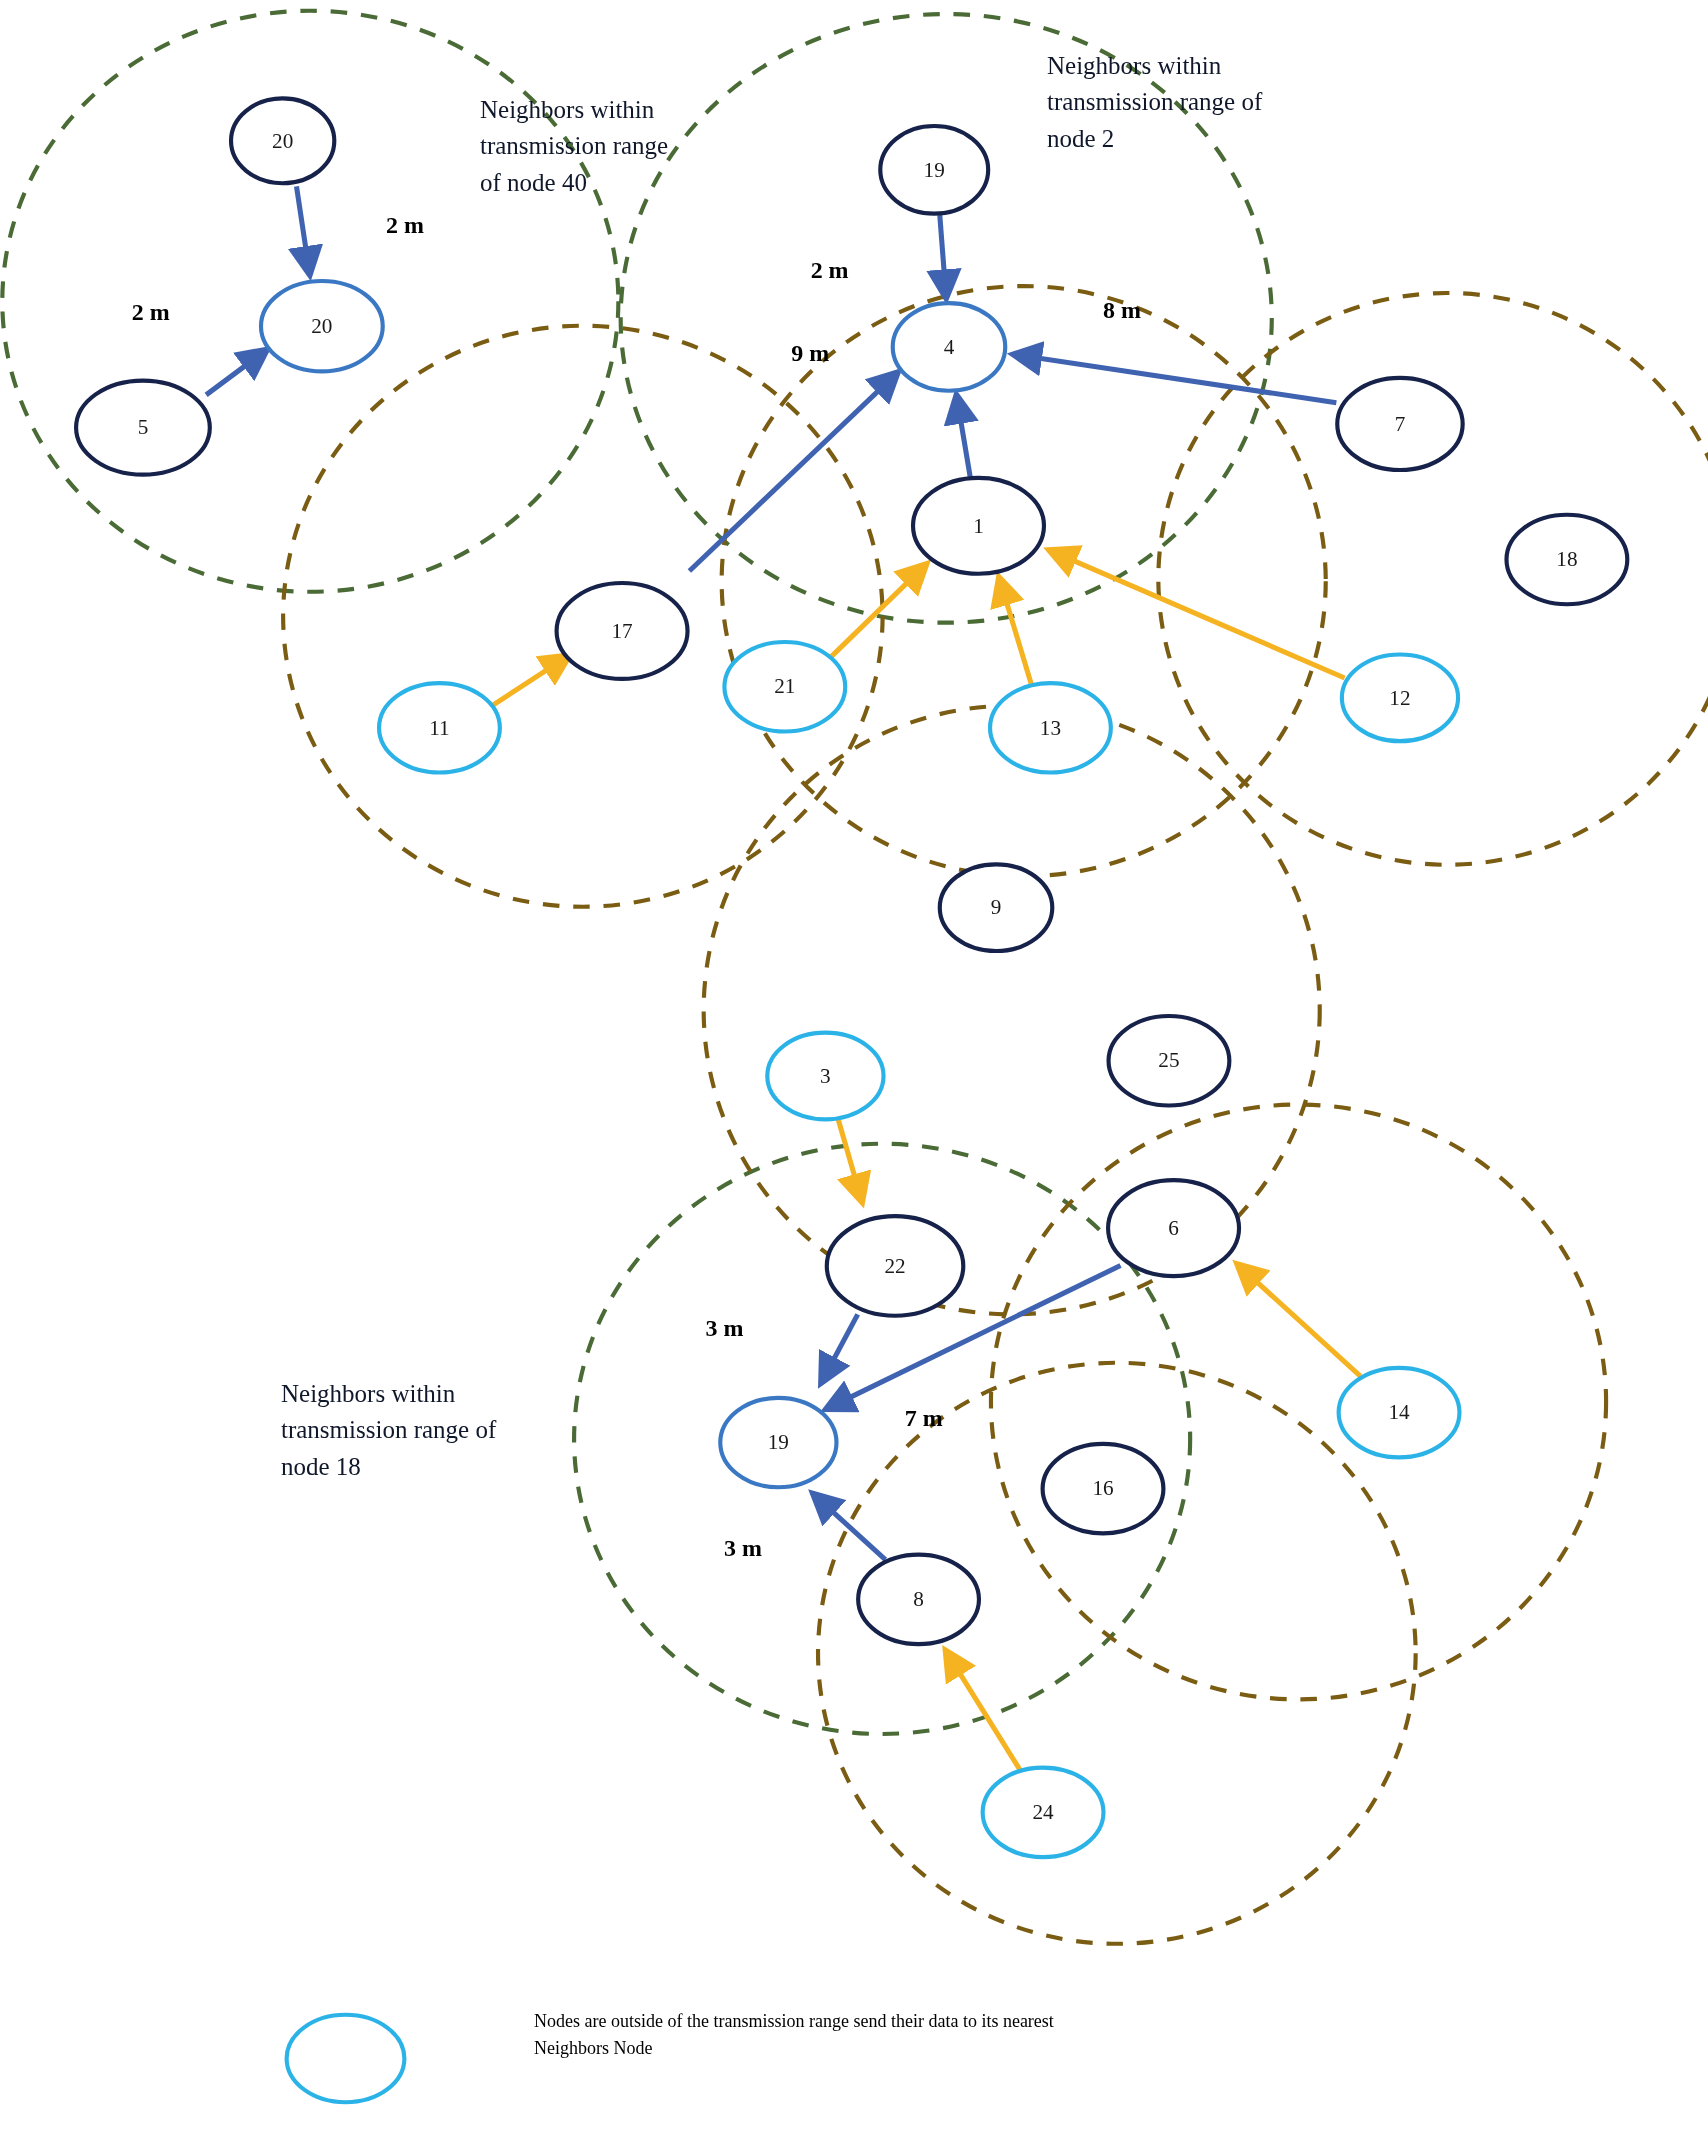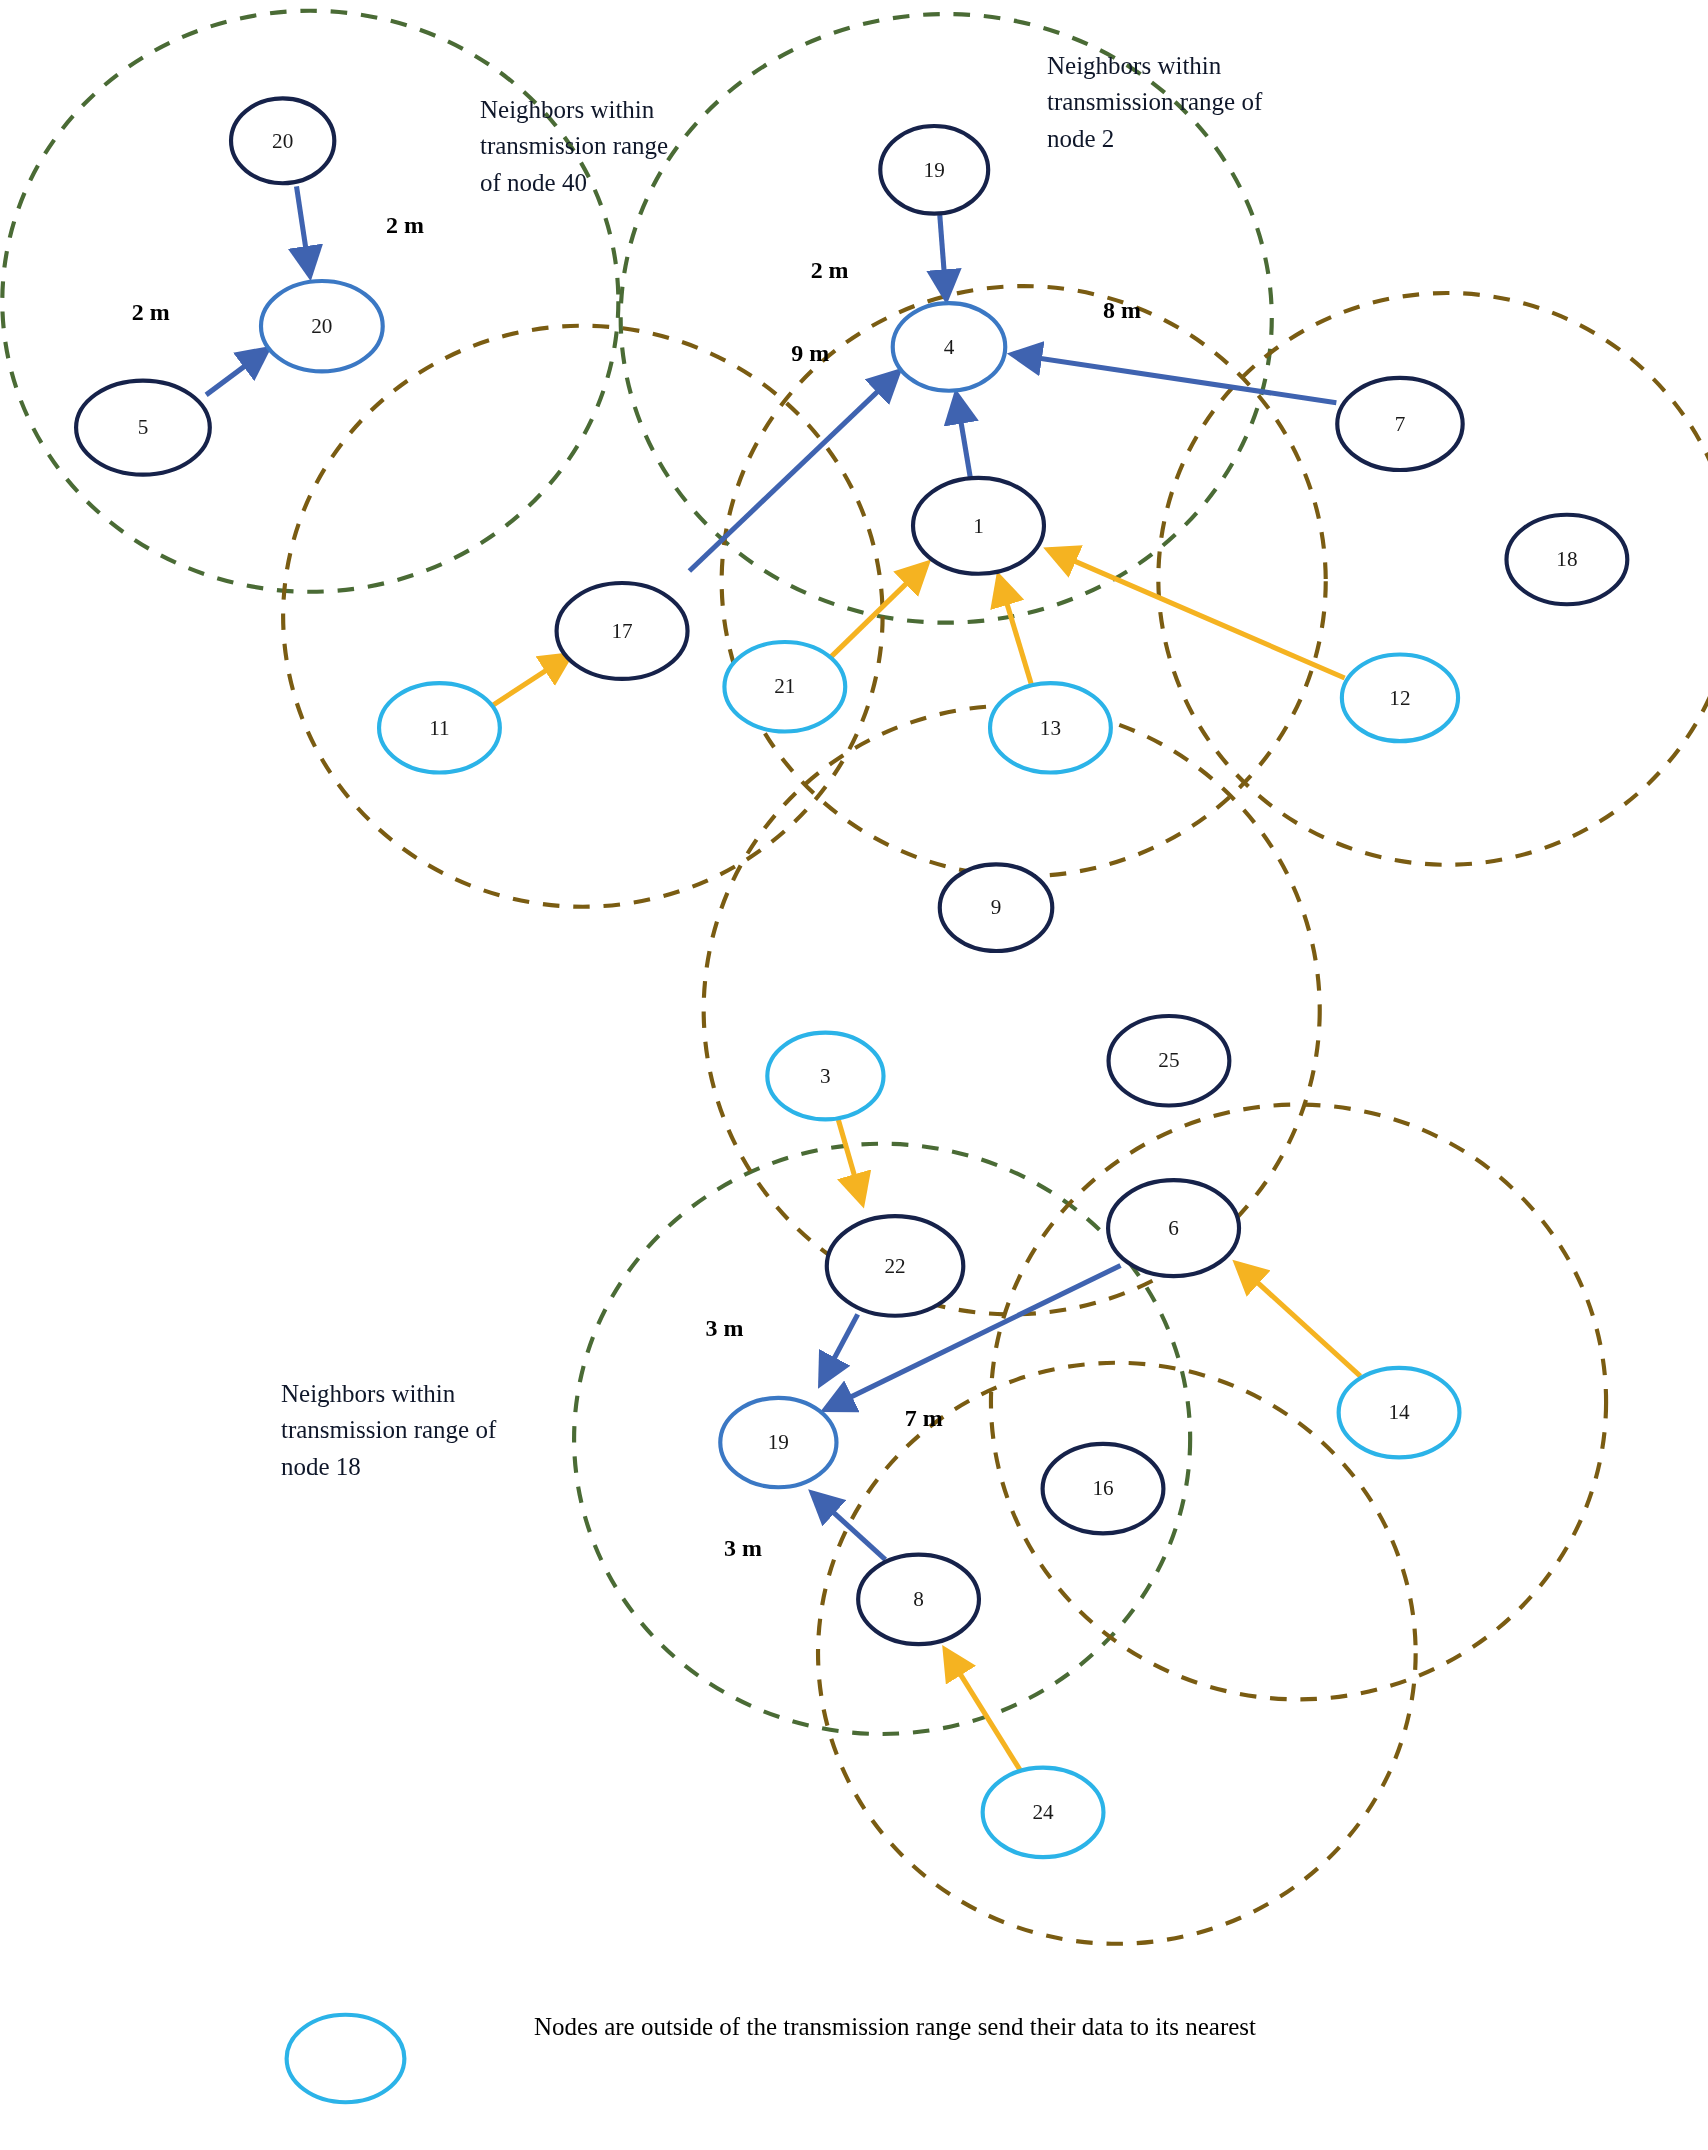--- a/index.html
+++ b/index.html
@@ -43,21 +43,21 @@
     line-height: 1.45;
     text-align: justify;
     text-align-last: justify;
   }
   .annot.last-left {
     text-align-last: left;
   }
   .legend-text {
     position: absolute;
     font-family: "Liberation Serif", serif;
-    font-size: 25px;
+    font-size: 18px;
     color: #000000;
     line-height: 1.5;
     width: 1153px;
   }
 </style>
 </head>
 <body>
 
 <div id="stage">
 
@@ -220,16 +220,17 @@
       <div>Neighbors within</div>
       <div>transmission range of</div>
       <div style="text-align-last: left;">node 18</div>
     </div>
 
   <svg width="157" height="115" style="position:absolute;left:267px;top:2001px;" viewBox="0 0 340 250">
     <ellipse cx="170" cy="125" rx="128" ry="95" fill="#ffffff" stroke="#2bb3e8" stroke-width="9"></ellipse>
   </svg>
   <div class="legend-text" style="left:534px; top:2008px;">
     <div>Nodes are outside of the transmission range send their data to its nearest</div>
+    <div>Neighbors Node</div>
   </div>
 
 </div>
 
 
 </body></html>

